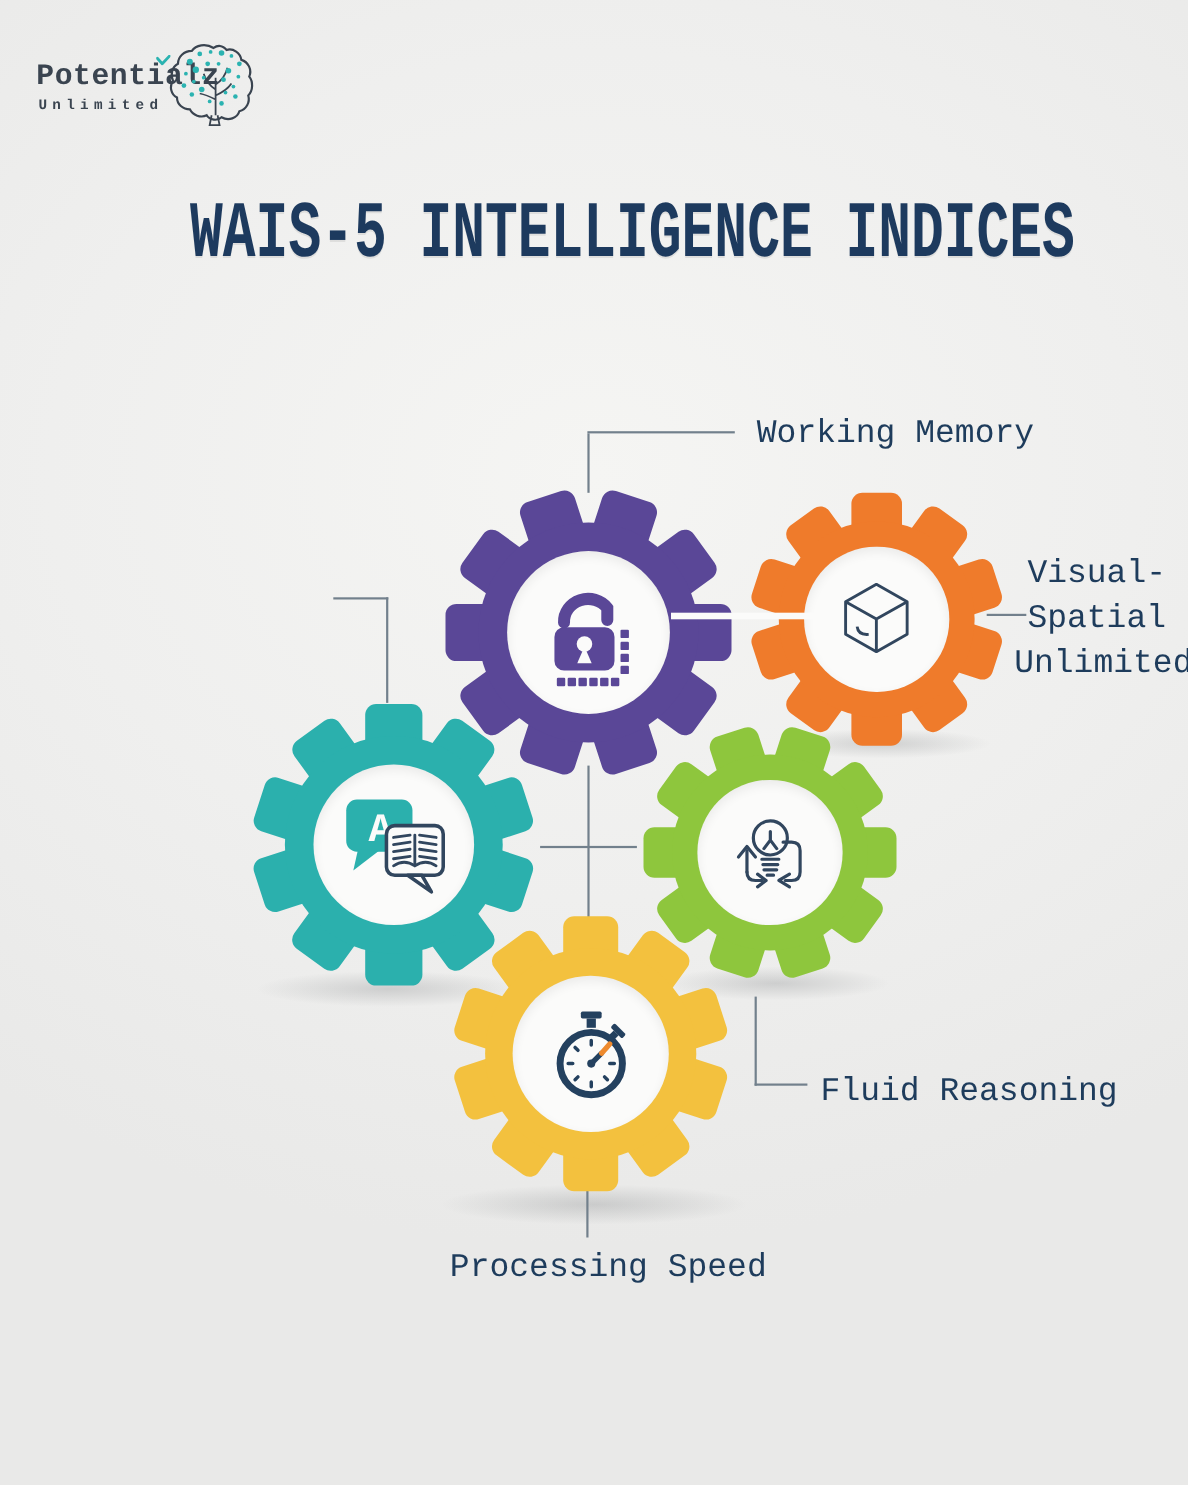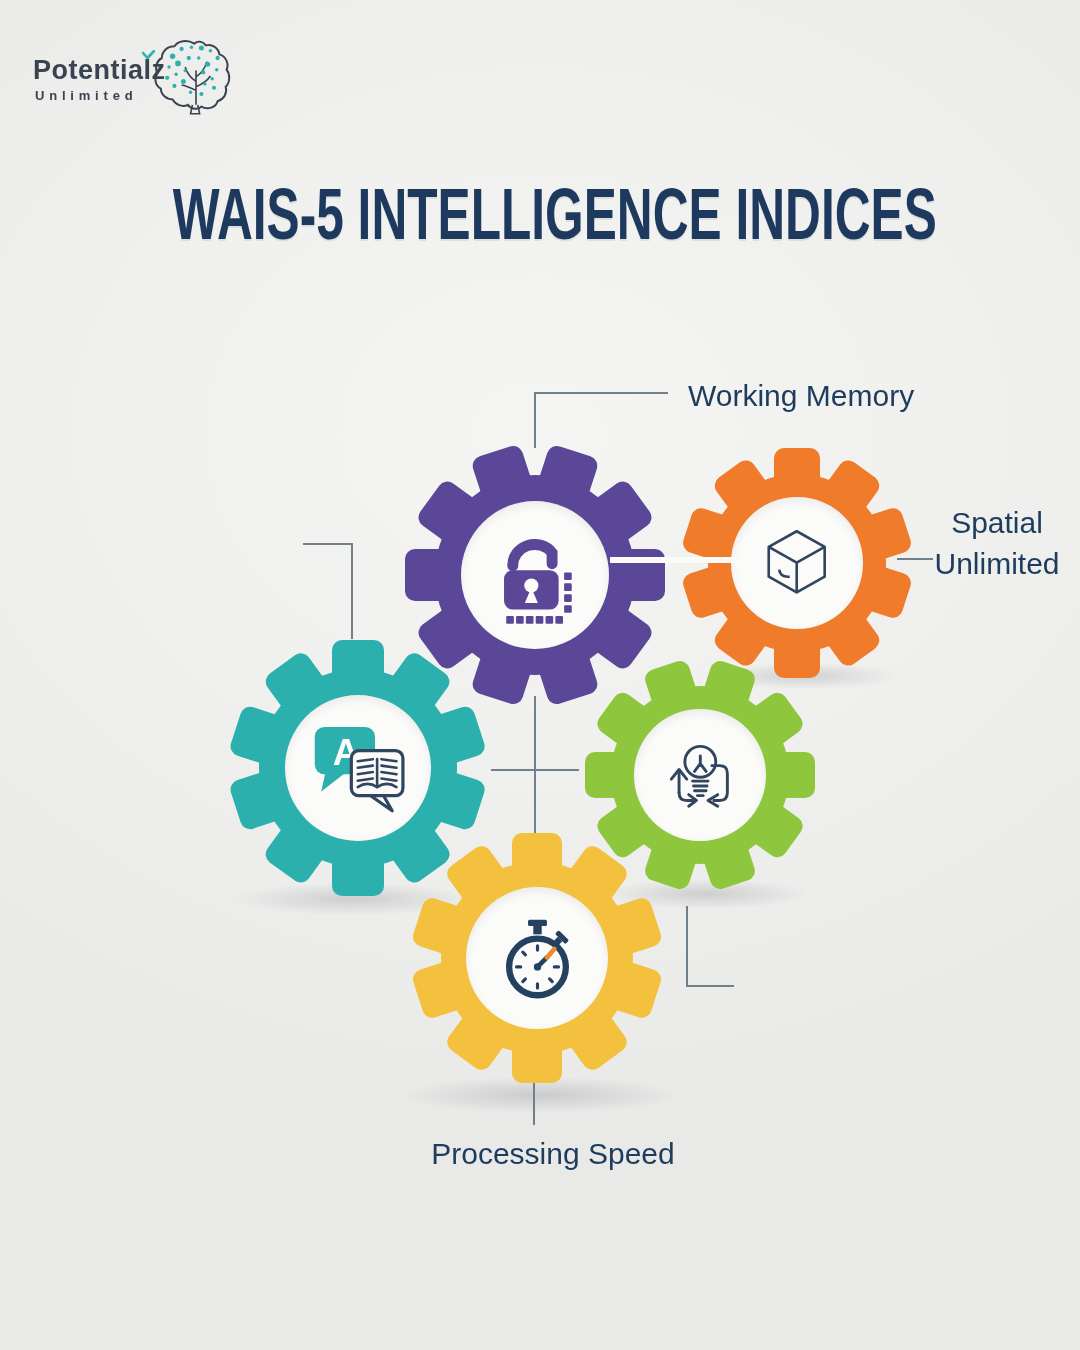--- a/index.html
+++ b/index.html
@@ -1,19 +1,19 @@
 <!DOCTYPE html>
 <html><head>
 <meta charset="utf-8">
 <style>
   html,body{margin:0;padding:0;background:#dddddd;}
   #canvas{
     position:relative;width:1080px;height:1350px;margin:0 auto;overflow:hidden;
     background:radial-gradient(ellipse 900px 700px at 50% 32%, #f5f5f3 0%, #efefee 55%, #e9e9e8 100%);
-    font-family:Liberation Sans, sans-serif;
+    font-family:Liberation Mono, monospace;
   }
   
   .logo{position:absolute;left:33px;top:40px;width:210px;height:80px;}
   .logo-brand{position:absolute;left:0;top:15px;font-size:27px;font-weight:bold;color:#3a4450;letter-spacing:.5px;}
   .logo-accent{position:absolute;left:109px;top:10px;width:13px;height:10px;}
   .logo-tagline{position:absolute;left:2px;top:48px;font-size:13px;font-weight:bold;color:#3a4450;letter-spacing:4.8px;}
   .brain{position:absolute;left:118px;top:-4px;width:90px;height:80px;}
   
   .title{
     position:absolute;left:0;top:172px;width:100%;text-align:center;
@@ -229,21 +229,23 @@
         <path d="M50 58 L59 49" stroke="#24415f" stroke-width="4.5" stroke-linecap="round" fill="none"></path>
         <path d="M59 49 L66 41" stroke="#ee8a2e" stroke-width="4.5" stroke-linecap="round" fill="none"></path>
         <circle cx="50" cy="58" r="3.5" fill="#24415f"></circle>
       </svg>
     </div>
   </div>
 
   <div class="idx-label" style="left:688px;top:378px;text-align:center;">Working Memory</div>
 
   <div class="idx-label center" style="left:922px;top:502px;width:150px;line-height:41px;">
+    <div>Visual-</div>
     <div>Spatial</div>
     <div>Unlimited</div>
   </div>
 
 
+  <div class="idx-label" style="left:746px;top:976px;">Fluid Reasoning</div>
 
   <div class="idx-label center" style="left:408px;top:1136px;width:290px;">Processing Speed</div>
 
 </div>
 
 </body></html>

